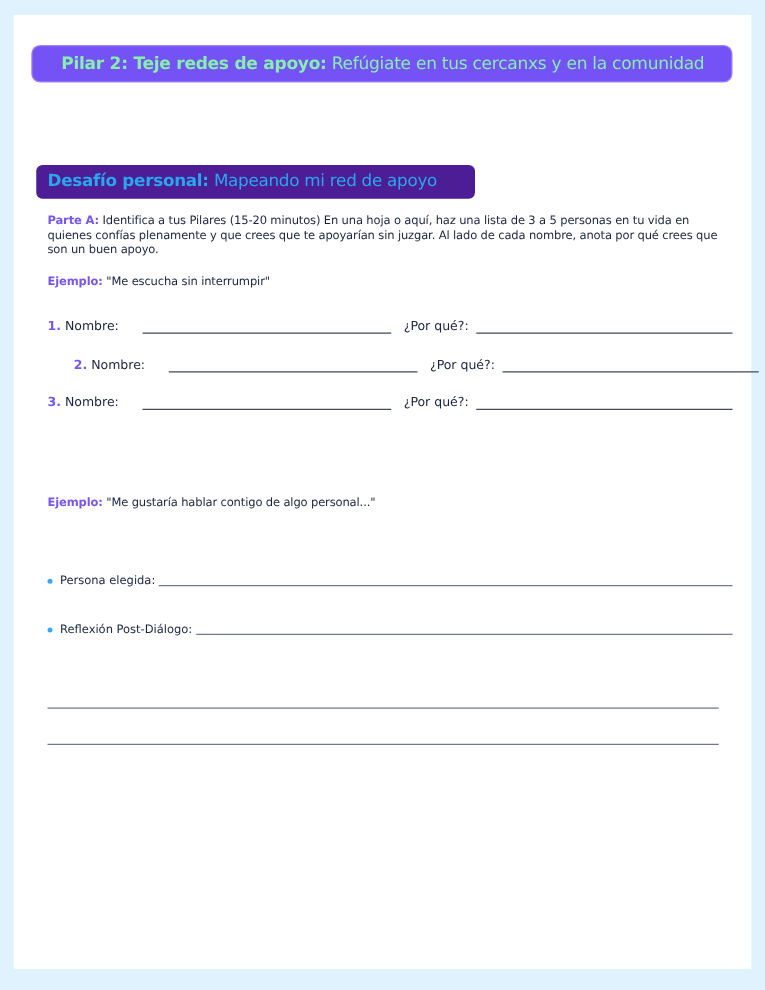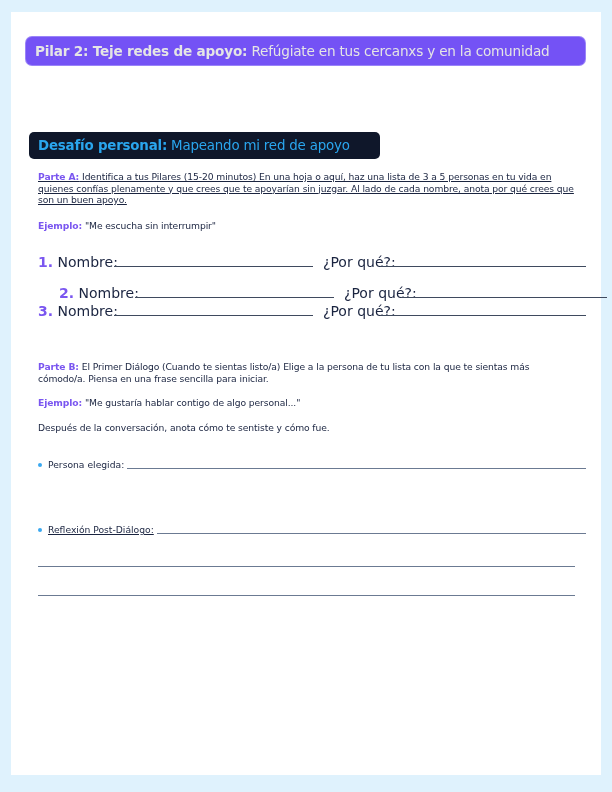--- a/index.html
+++ b/index.html
@@ -17,44 +17,44 @@
       width: 590px; height: 763px;
       background: #ffffff;
     }
     .header-band {
       position: absolute;
       left: 15px; top: 25px;
       width: 559px; height: 28px;
       background: #7452f5;
       border-radius: 6px;
       box-shadow: 0 0 0 1px #9a84f8;
-      color: #e5e5e5;
+      color: #86efac;
       font-size: 13.6px;
       line-height: 28px;
-      padding-left: 9px;
+      padding-left: 23px;
       box-sizing: border-box;
       white-space: nowrap;
       letter-spacing: -0.2px;
     }
     .header-band b { font-weight: bold; }
     .intro {
       position: absolute;
       left: 27px; top: 80px;
       width: 537px;
       font-size: 9.2px;
       line-height: 11.4px;
       text-align: justify;
       color: #1a2440;
       letter-spacing: -0.1px;
     }
     .sub-band {
       position: absolute;
       left: 18px; top: 120px;
       width: 351px; height: 27px;
-      background: #0f172a;
+      background: #4c1d95;
       border-radius: 5px;
       color: #2aa6ee;
       font-size: 13.4px;
       line-height: 27px;
       padding-left: 9px;
       box-sizing: border-box;
       white-space: nowrap;
       letter-spacing: -0.2px;
     }
     .sub-band b { font-weight: bold; }
@@ -66,21 +66,21 @@
       line-height: 11.6px;
       color: #1a2440;
       letter-spacing: -0.1px;
     }
     .accent { color: #7a56f0; font-weight: bold; }
     .row {
       position: absolute;
       left: 27px;
       width: 548px;
       height: 14px;
-      font-size: 14px;
+      font-size: 10px;
       line-height: 14px;
       color: #1a2440;
     }
     .row .num { color: #7a56f0; font-weight: bold; }
     .row .lbl1 { position: absolute; left: 0; top: 0; white-space: nowrap; }
     .row .line1 {
       position: absolute; left: 76px; width: 199px; top: 11px;
       border-bottom: 1.2px solid #3f4a5e;
     }
     .row .lbl2 { position: absolute; left: 285px; top: 0; white-space: nowrap; }
@@ -125,21 +125,21 @@
 
   <div class="header-band">
     <b>Pilar 2: Teje redes de apoyo:</b><span> Refúgiate en tus cercanxs y en la comunidad</span>
   </div>
 
 
   <div class="sub-band">
     <b>Desafío personal:</b><span> Mapeando mi red de apoyo</span>
   </div>
 
-  <div class="para" style="top:159px;text-decoration:underline;">
+  <div class="para" style="top:159px;">
     <span class="accent">Parte A:</span><span> Identifica a tus Pilares (15-20 minutos) En una hoja o aquí, haz una lista de 3 a 5 personas en tu vida en quienes confías plenamente y que crees que te apoyarían sin juzgar. Al lado de cada nombre, anota por qué crees que son un buen apoyo.</span>
   </div>
 
   <div class="para" style="top:208px;">
     <span class="accent">Ejemplo:</span><span> "Me escucha sin interrumpir"</span>
   </div>
 
   <div class="row" style="top:243px;">
     <span class="lbl1"><span class="num">1.</span><span> Nombre:</span></span>
     <span class="line1"></span>
@@ -147,45 +147,41 @@
     <span class="line2"></span>
   </div>
 
   <div class="row" style="top:274px;margin-left:21px;">
     <span class="lbl1"><span class="num">2.</span><span> Nombre:</span></span>
     <span class="line1"></span>
     <span class="lbl2">¿Por qué?:</span>
     <span class="line2"></span>
   </div>
 
-  <div class="row" style="top:292px;text-decoration:underline;">
+  <div class="row" style="top:304px;text-decoration:underline;">
     <span class="lbl1"><span class="num">3.</span><span> Nombre:</span></span>
     <span class="line1"></span>
     <span class="lbl2">¿Por qué?:</span>
     <span class="line2"></span>
   </div>
 
-  <div class="para" style="top:349px;">
-    <span class="accent">Parte B:</span><span> El Primer Diálogo (Cuando te sientas listo/a) Elige a la persona de tu lista con la que te sientas más cómodo/a. Piensa en una frase sencilla para iniciar.</span>
-  </div>
 
   <div class="para" style="top:385px;">
     <span class="accent">Ejemplo:</span><span> "Me gustaría hablar contigo de algo personal..."</span>
   </div>
 
-  <div class="para" style="top:410px;">Después de la conversación, anota cómo te sentiste y cómo fue.</div>
 
   <div class="bullet-row" style="top:446px;">
     <span class="dot"></span>
     <span class="lbl">Persona elegida:</span>
     <span class="fill-line"></span>
   </div>
 
 
-  <div class="bullet-row" style="top:511px;text-decoration:underline;">
+  <div class="bullet-row" style="top:485px;">
     <span class="dot"></span>
     <span class="lbl">Reflexión Post-Diálogo:</span>
     <span class="fill-line"></span>
   </div>
 
   <div class="free-line" style="top:554px;"></div>
   <div class="free-line" style="top:583px;"></div>
 
 </div>
 

